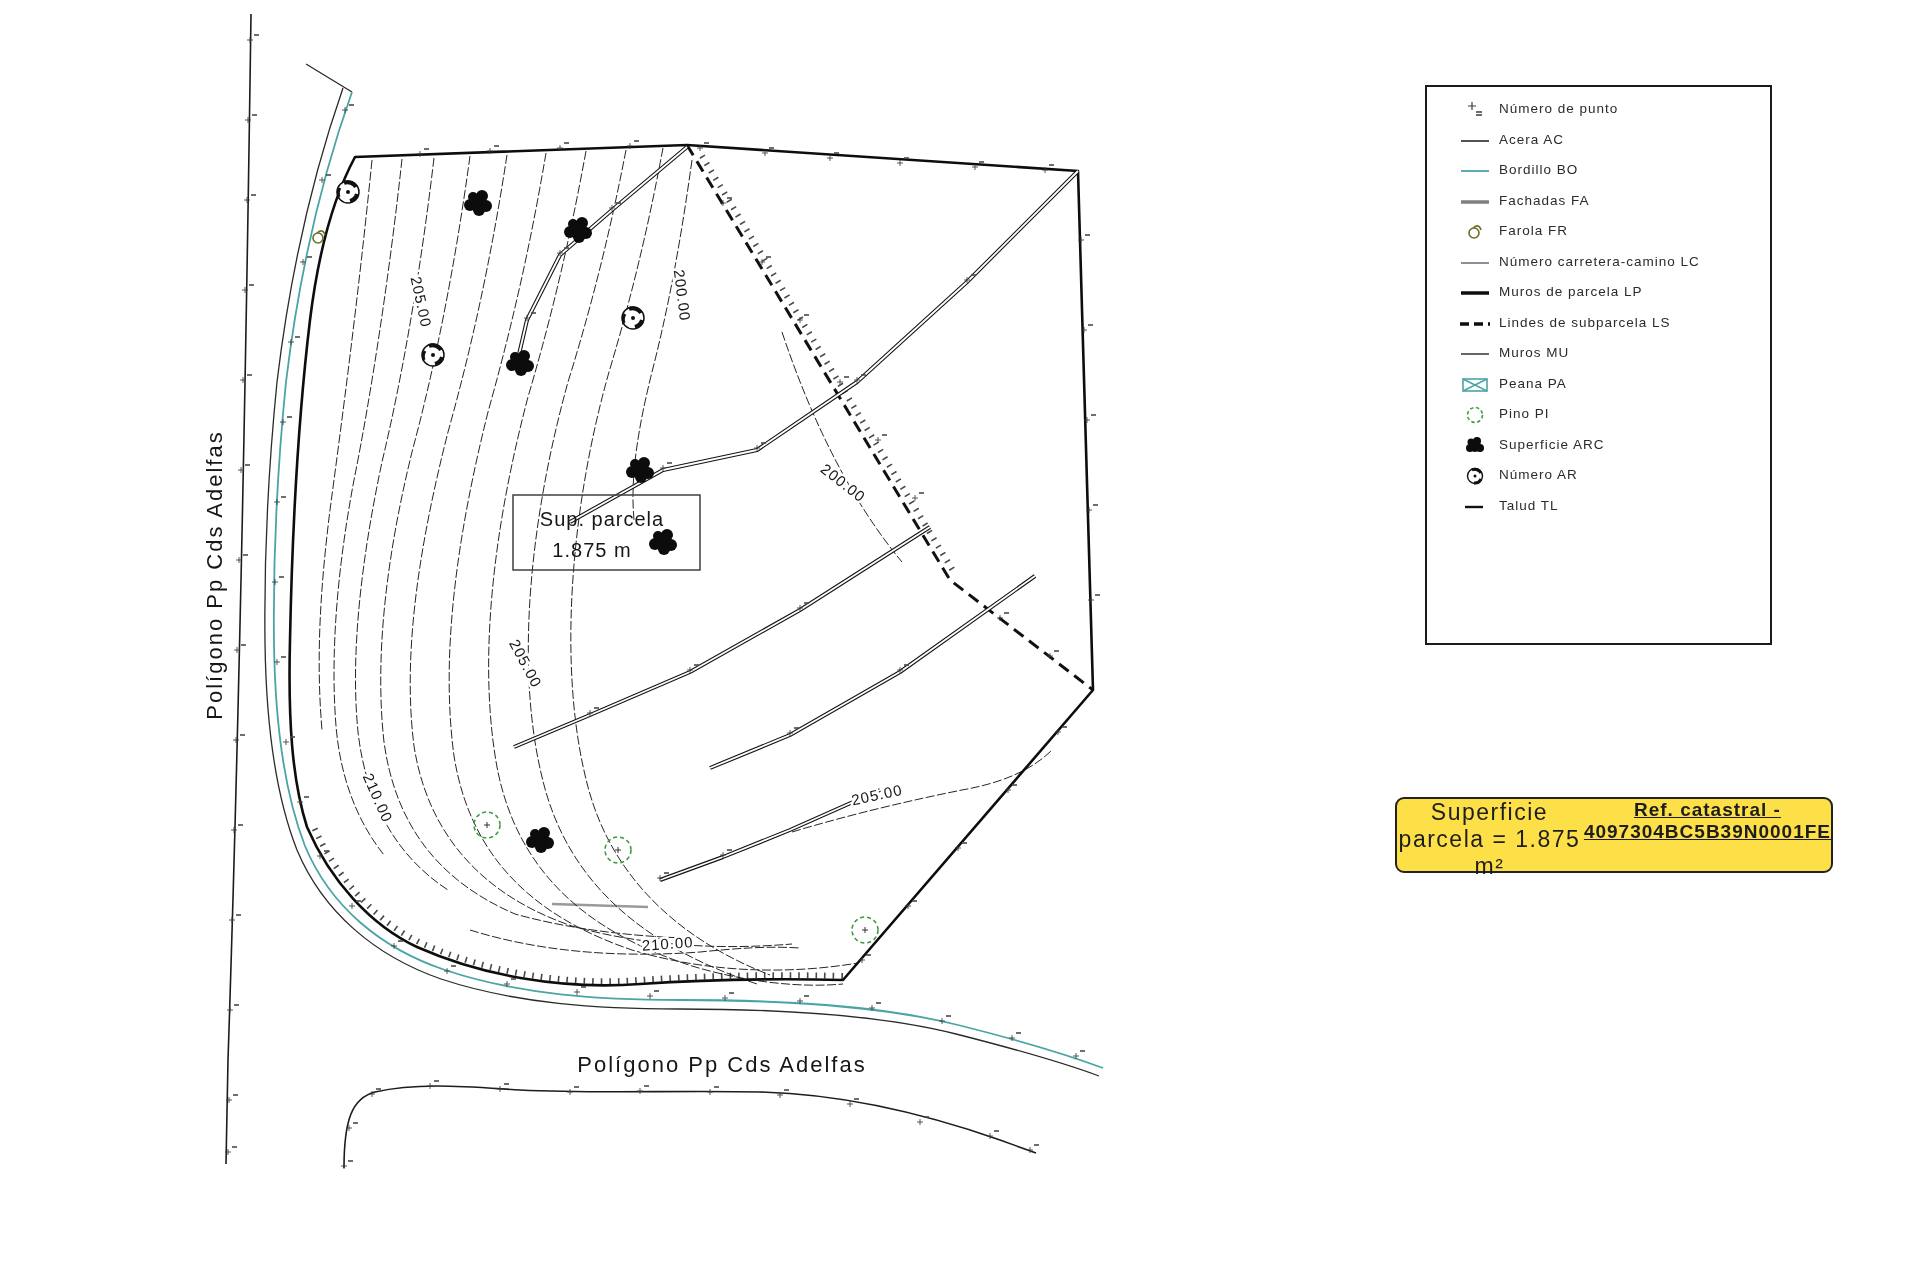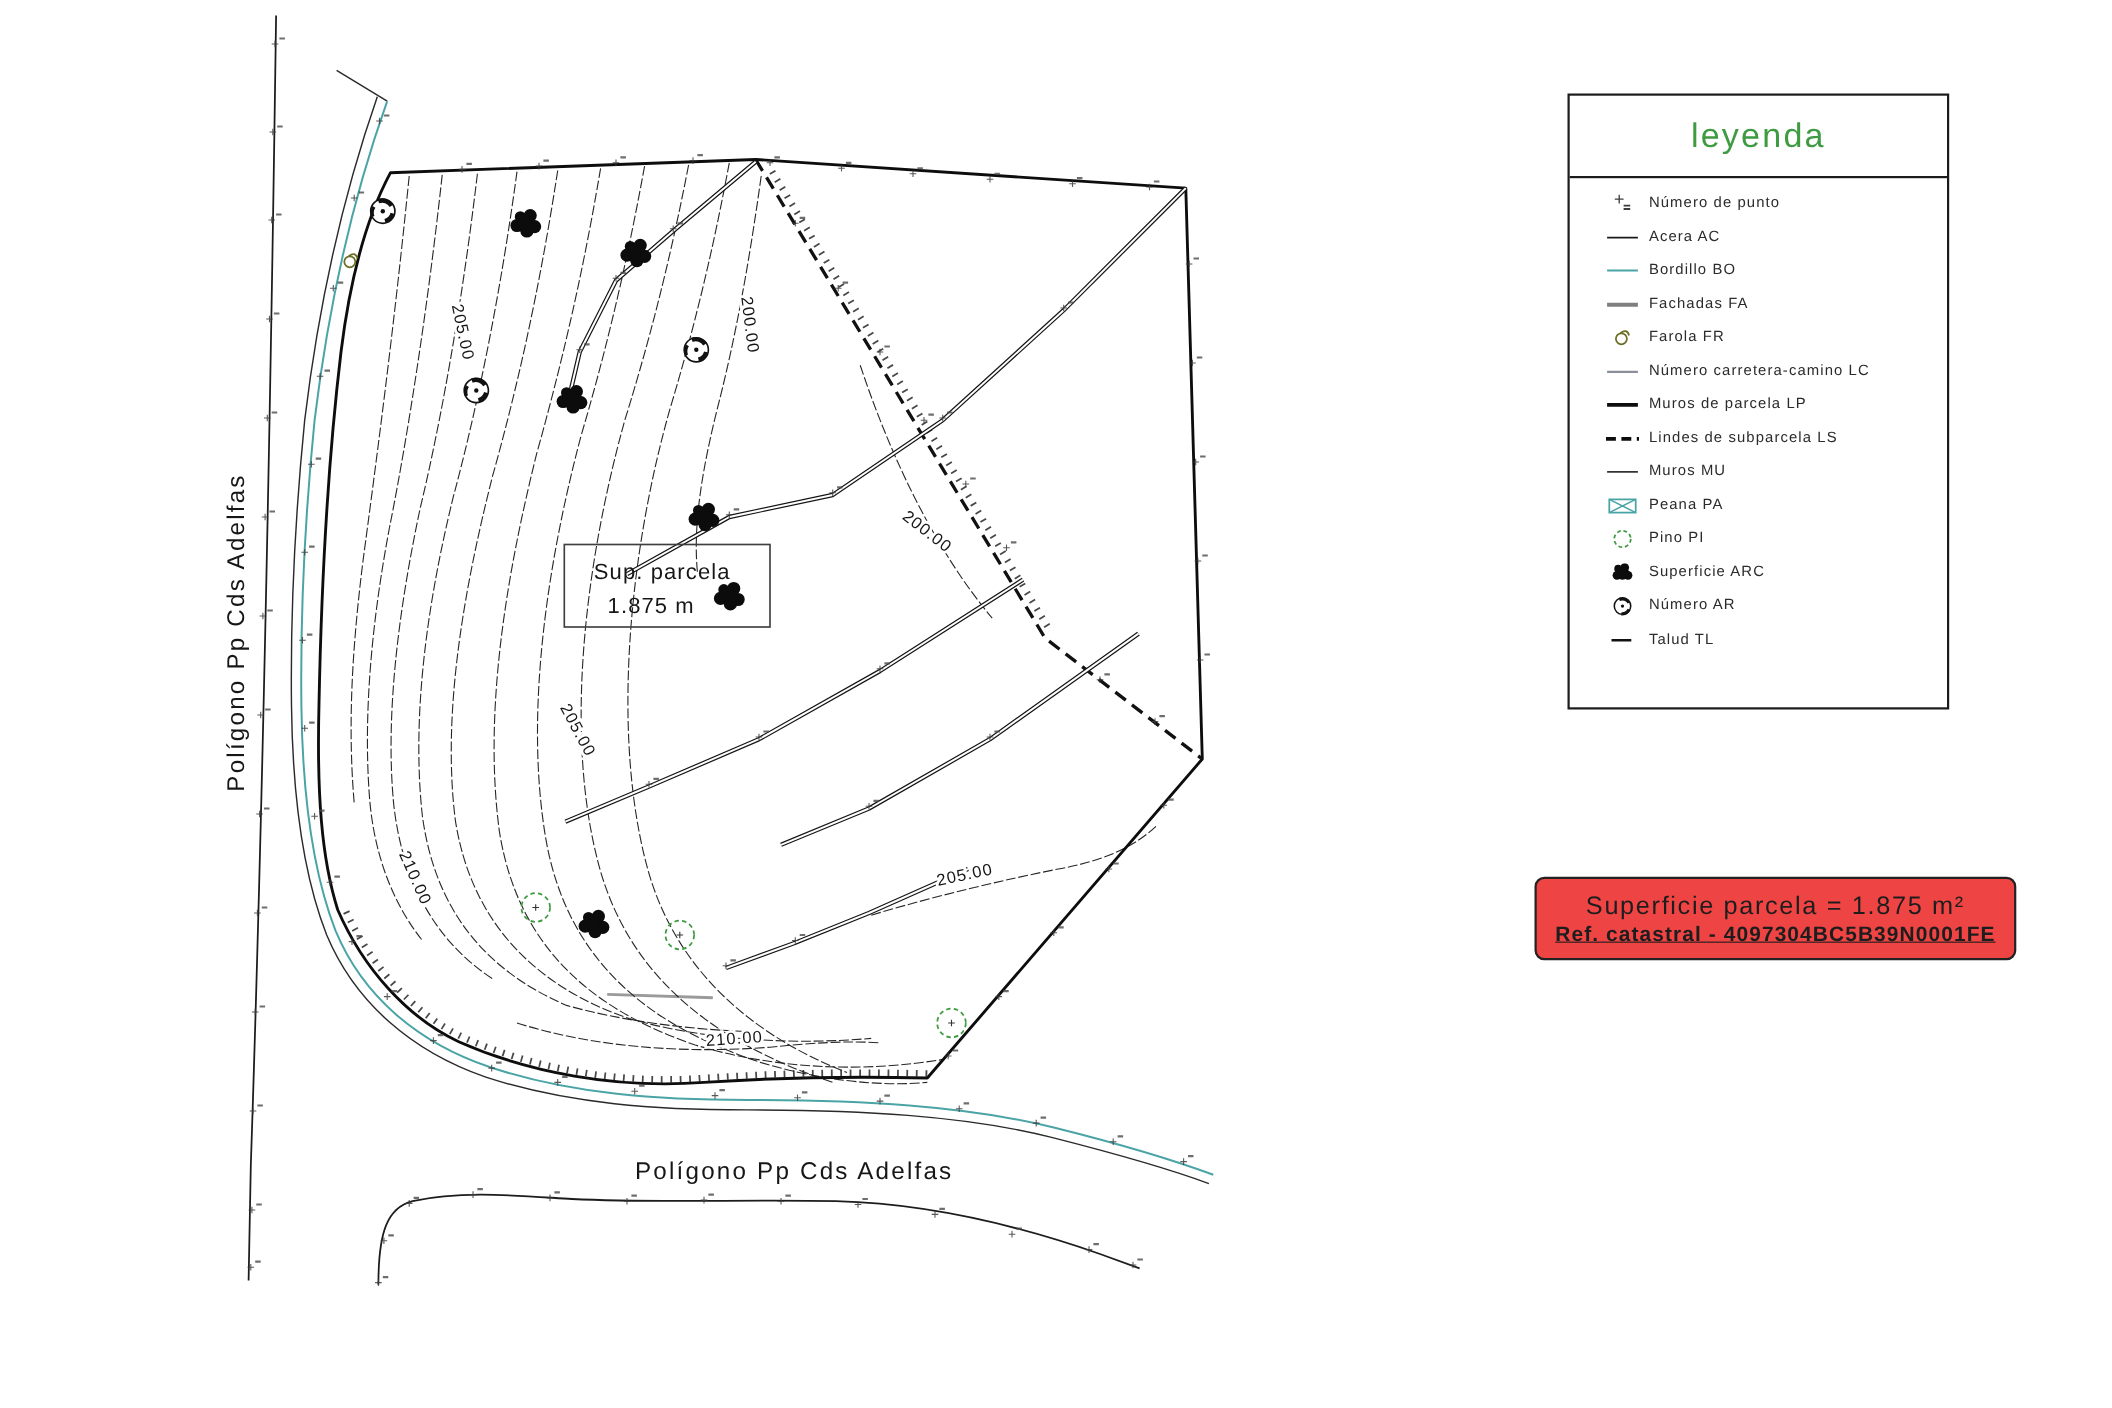--- a/index.html
+++ b/index.html
@@ -29,22 +29,22 @@
           border:2px solid #1b1b1b;background:#fff;box-sizing:border-box;}
   #legend .title{height:73px;border-bottom:2px solid #1b1b1b;display:flex;align-items:center;justify-content:center;
           font-size:31px;letter-spacing:2px;color:#3f9b41;}
   #legend .items{padding:14px 0 0 26px;}
   .lg-row{display:flex;align-items:flex-start;height:30.5px;}
   .lg-sym{width:46px;display:flex;align-items:center;justify-content:center;flex:0 0 46px;}
   .lg-lab{font-size:13.5px;color:#2b2b2b;letter-spacing:1px;white-space:nowrap;}
 
   
   #infobox{position:absolute;left:1395px;top:797px;width:438px;height:76px;border:2px solid #222;
-           border-radius:9px;background:#ef4444;box-sizing:border-box;text-align:center;
-           display:flex;flex-direction:column;justify-content:center;gap:2px;}
+           border-radius:9px;background:#fde047;box-sizing:border-box;text-align:center;
+           display:flex;justify-content:center;gap:2px;}
   #infobox .l1{font-size:23px;letter-spacing:1.5px;color:#1d1d1d;}
   #infobox .l2{font-size:19px;font-weight:bold;letter-spacing:1px;color:#1d1d1d;text-decoration:underline;}
 </style>
 </head>
 <body>
 
 <div id="page">
 
   <svg id="plan" width="1920" height="1280" viewBox="0 0 1920 1280" style="position:absolute;left:0;top:0;">
     <defs>
@@ -208,21 +208,20 @@
         <text class="map-label" text-anchor="middle" transform="translate(373,800) rotate(66)">210.00</text>
         <text class="map-label" text-anchor="middle" transform="translate(878,800) rotate(-12)">205.00</text>
         <text class="map-label" text-anchor="middle" transform="translate(668,949) rotate(-4)">210.00</text>
       </g>
 
     <text class="street-label" transform="translate(222,575) rotate(-90)" text-anchor="middle">Polígono Pp Cds Adelfas</text>
     <text class="street-label" x="722" y="1072" text-anchor="middle">Polígono Pp Cds Adelfas</text>
   </svg>
 
   <aside id="legend">
-    <div class="title">leyenda</div>
     <div class="items">
         <div class="lg-row">
           <span class="lg-sym">
             <svg width="40" height="18">
               <path d="M12,5h8M16,1v8" stroke="#3c3c3c" stroke-width="1.2" fill="none"></path>
               <path d="M20,11h6M20,14h6" stroke="#3c3c3c" stroke-width="1.6"></path>
             </svg>
           </span>
           <span class="lg-lab">Número de punto</span>
         </div>

